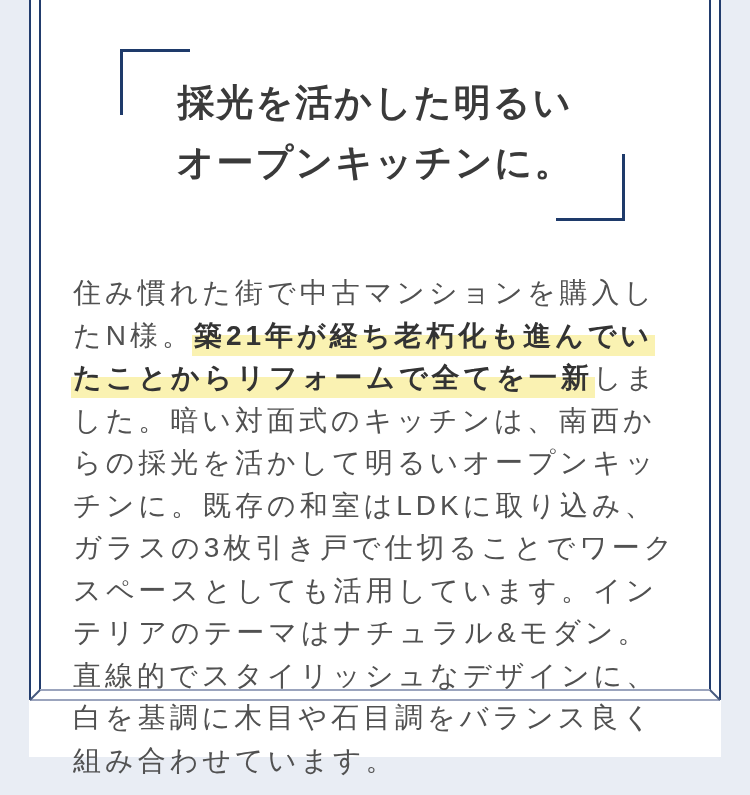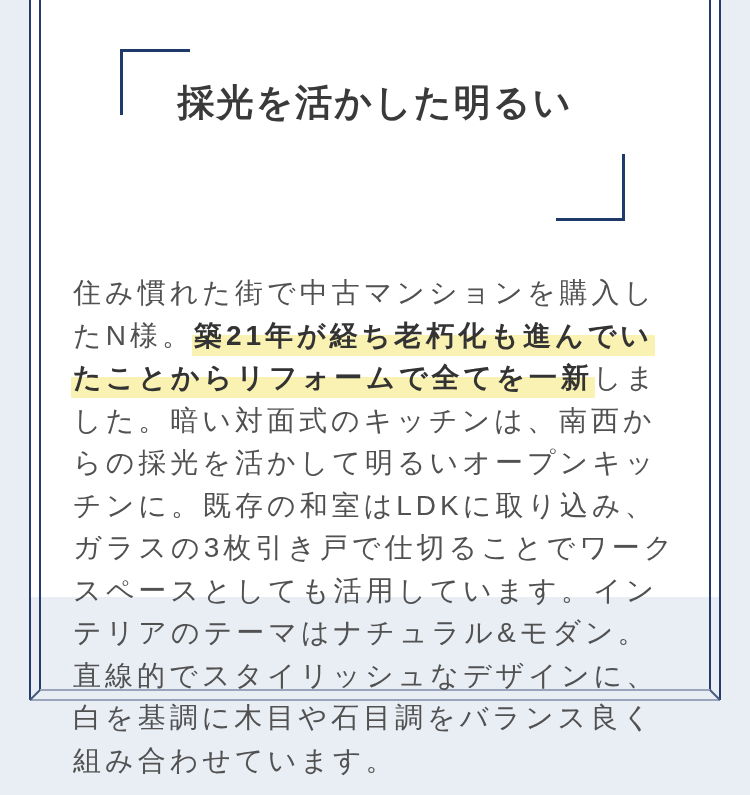--- a/index.html
+++ b/index.html
@@ -5,21 +5,21 @@
   :root{
     --page_bg:#e9edf4; --card_bg:#ffffff; --frame_navy:#223c6d;
     --frame_shadow:#9ba4bd; --frame_diag:#46597e; --bracket_navy:#1e3a6a;
     --title_text:#3a3a3a; --body_text:#515151; --bold_text:#333333;
     --highlight:#faf2b2;
   }
   *{margin:0;padding:0;box-sizing:border-box;}
   html,body{width:750px;height:795px;}
   body{font-family:"Liberation Sans","DejaVu Sans",sans-serif;}
   .page{position:relative;width:750px;height:795px;background:var(--page_bg);overflow:hidden;}
-  .card{position:absolute;left:29px;top:0;width:692px;height:597px;background:var(--card_bg);}
+  .card{position:absolute;left:29px;top:0;width:692px;height:757px;background:var(--card_bg);}
   .frame{position:absolute;left:0;top:0;width:692px;height:701px;pointer-events:none;}
   .frame .v{stroke:var(--frame_navy);stroke-width:2;}
   .frame .b{stroke:var(--frame_shadow);stroke-width:2;}
   .frame .d{stroke:var(--frame_diag);stroke-width:2;}
   .bracket{position:absolute;display:block;}
   .bracket.tl{left:91px;top:49px;width:70px;height:66px;
     border-top:3px solid var(--bracket_navy);border-left:3px solid var(--bracket_navy);}
   .bracket.br{left:527px;top:154px;width:69px;height:67px;
     border-bottom:3px solid var(--bracket_navy);border-right:3px solid var(--bracket_navy);}
   .title{position:absolute;left:0;top:73px;width:100%;text-align:center;
@@ -49,18 +49,19 @@
       <line class="b" x1="1" y1="700" x2="691" y2="700"></line>
       <line class="d" x1="11" y1="690" x2="1" y2="700"></line>
       <line class="d" x1="681" y1="690" x2="691" y2="700"></line>
     </svg>
 
     <span class="bracket tl"></span>
     <span class="bracket br"></span>
 
     <h2 class="title">
       <span class="tline">採光を活かした明るい</span>
+      <span class="tline">オープンキッチンに。</span>
     </h2>
 
     <p class="body-text"><span>住み慣れた街で中古マンションを購入したN様。</span><span class="marker">築21年が経ち老朽化も進んでいたことからリフォームで全てを一新</span><span>しました。暗い対面式のキッチンは、南西からの採光を活かして明るいオープンキッチンに。既存の和室はLDKに取り込み、ガラスの3枚引き戸で仕切ることでワークスペースとしても活用しています。インテリアのテーマはナチュラル&amp;モダン。直線的でスタイリッシュなデザインに、白を基調に木目や石目調をバランス良く組み合わせています。</span></p>
 
   </section>
 </div>
 
 </body></html>

